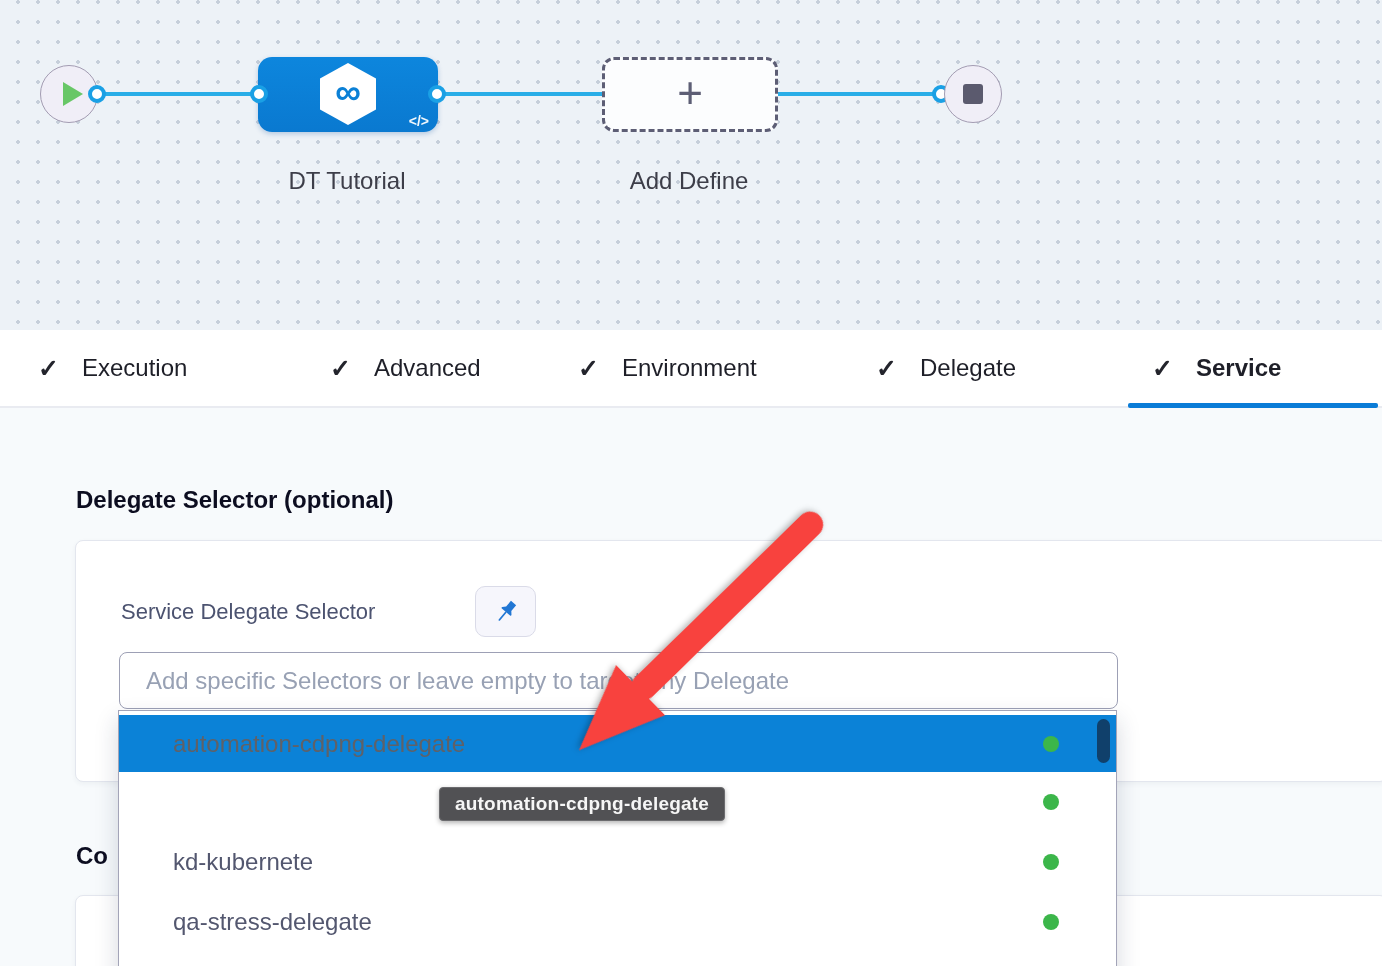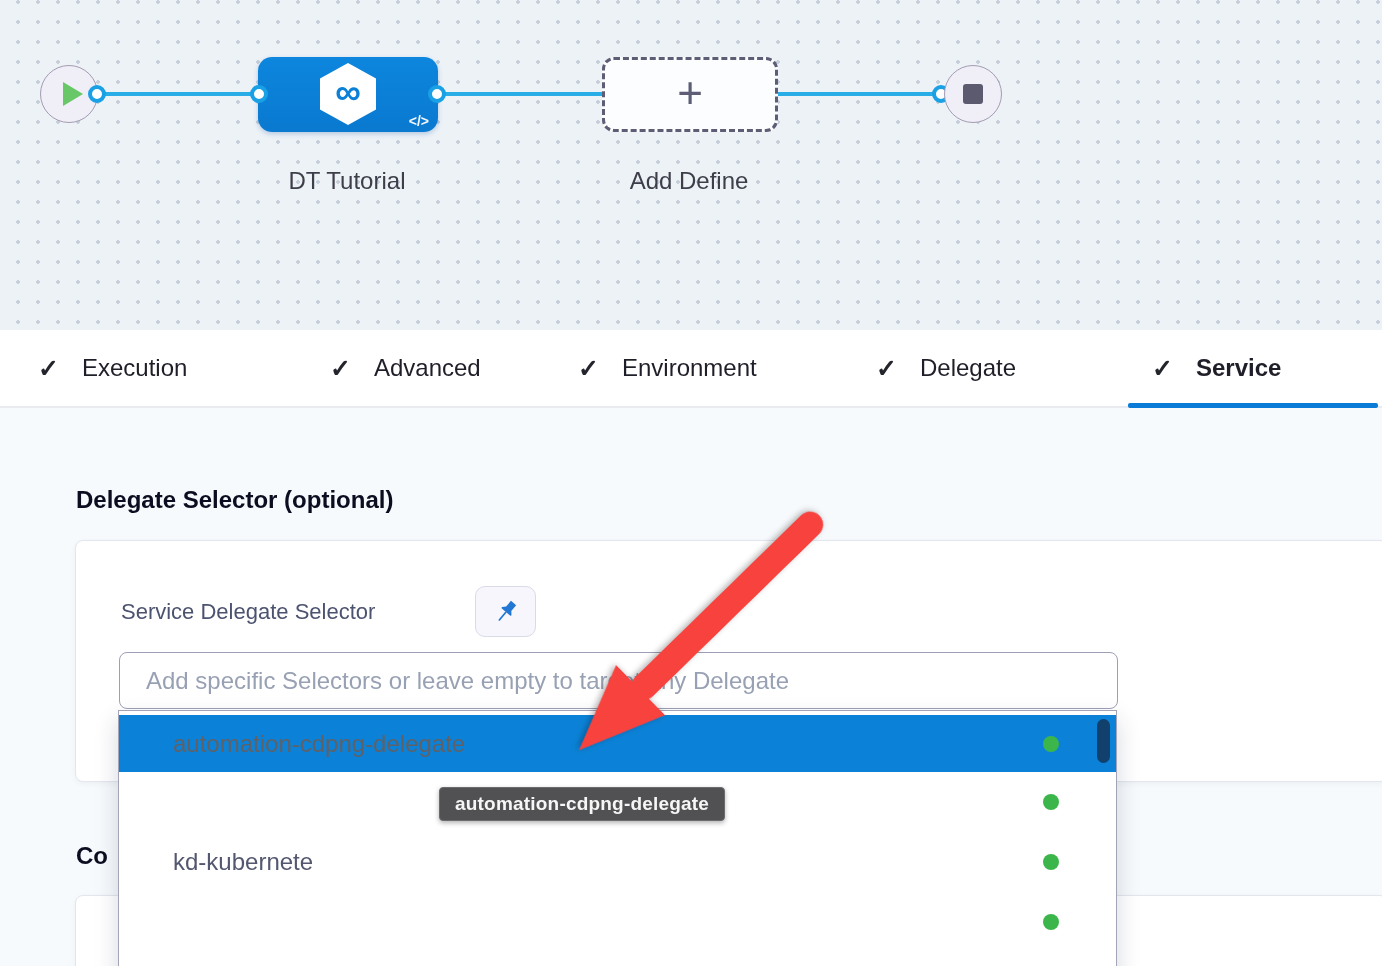--- a/index.html
+++ b/index.html
@@ -159,20 +159,21 @@
         <span class="dot"></span>
       </div>
       <div class="opt">
         <span class="dot"></span>
       </div>
       <div class="opt">
         <span>kd-kubernete</span>
         <span class="dot"></span>
       </div>
       <div class="opt">
+        <span>qa-stress-delegate</span>
         <span class="dot"></span>
       </div>
       <div class="thumb"></div>
     </div>
 
     <div class="tooltip">automation-cdpng-delegate</div>
   </div>
 
   <svg class="arrow-overlay" viewBox="0 0 1382 966">
     <g transform="translate(818,517) rotate(135.7)" fill="#f8423e" style="filter:drop-shadow(1px 2px 3px rgba(0,0,0,.3));">

